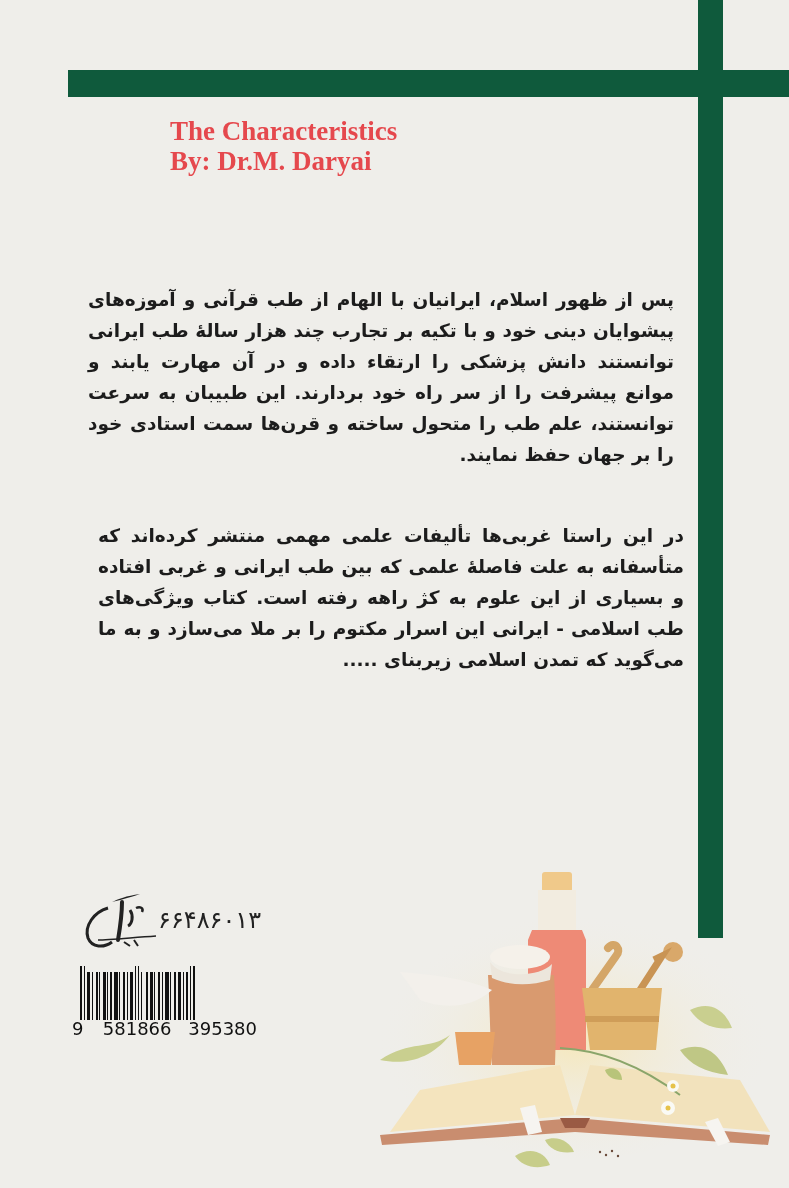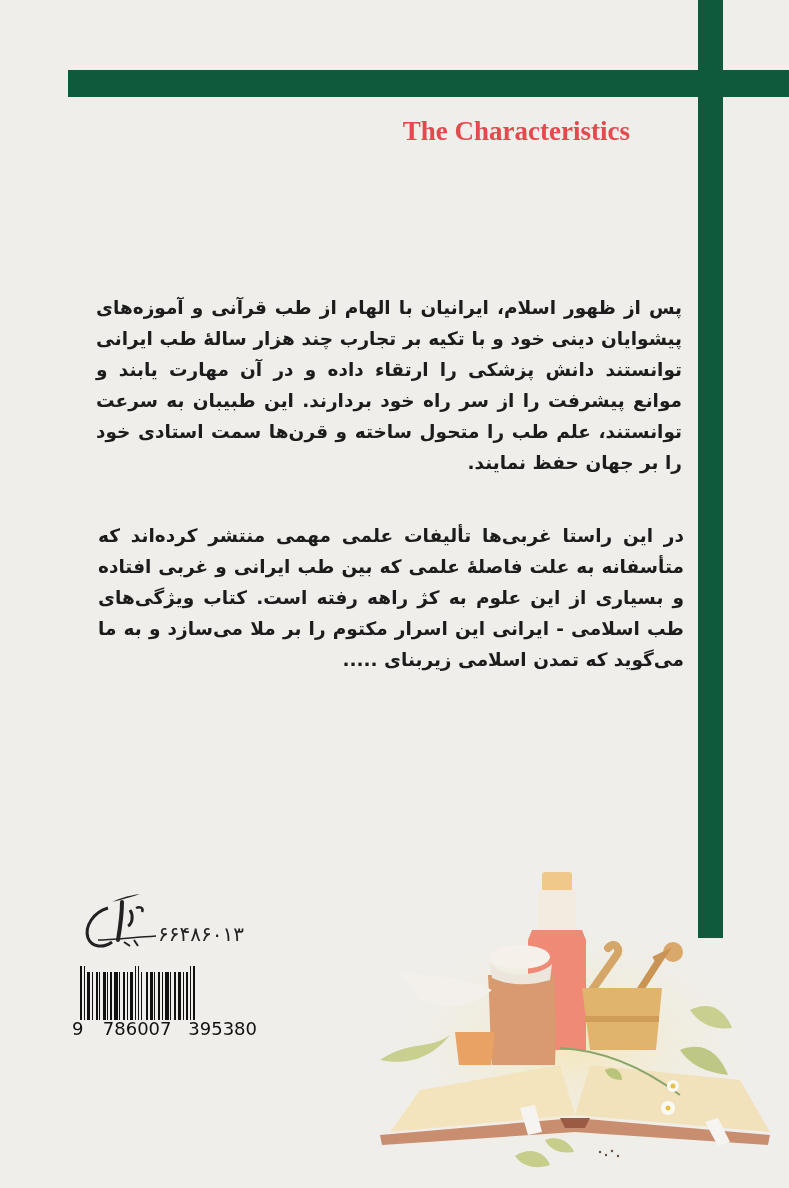--- a/index.html
+++ b/index.html
@@ -11,40 +11,40 @@
     .green-h {
       position: absolute; left: 68px; top: 70px; width: 721px; height: 27px;
       background: #0f5a3c;
     }
     .green-v {
       position: absolute; left: 698px; top: 0; width: 25px; height: 938px;
       background: #0f5a3c;
     }
     .title-block {
       position: absolute; left: 170px; top: 116px; width: 460px;
-      text-align: right; color: #e5484d;
+      text-align: left; color: #e5484d;
       font-family: "Liberation Serif", serif; font-weight: bold;
       font-size: 27px; line-height: 30px;
     }
     .title-block div { white-space: nowrap; }
     .body-text {
       position: absolute; left: 80px; width: 586px;
       direction: rtl; text-align: justify; text-align-last: right;
       color: #1c1c1c; font-family: "DejaVu Sans", sans-serif; font-weight: bold;
       font-size: 18.5px; line-height: 31px;
     }
     .para1 { top: 276px; }
     .para2 { top: 502px; }
     .publisher {
       position: absolute; left: 78px; top: 890px; width: 220px; height: 70px;
     }
     .logo { position: absolute; left: 0; top: 0; width: 80px; height: 62px; }
     .phone {
-      position: absolute; left: 80px; top: 32px;
-      font-family: "DejaVu Sans", sans-serif; font-size: 20px; color: #222;
+      position: absolute; left: 80px; top: 16px;
+      font-family: "DejaVu Sans", sans-serif; font-size: 24px; color: #222;
       letter-spacing: 1px; white-space: nowrap; direction: ltr;
     }
     .barcode {
       position: absolute; left: 80px; top: 972px; width: 170px; height: 48px;
       display: flex; align-items: flex-end;
     }
     .barcode span { display: inline-block; background: #111; height: 48px; }
     .barcode span.g { height: 54px; }
     .isbn-digits {
       position: absolute; left: 72px; top: 1018px; width: 185px;
@@ -55,23 +55,24 @@
     .illustration { position: absolute; left: 360px; top: 860px; width: 429px; height: 328px; }
   </style>
 </head>
 <body>
 
 <div class="green-h"></div>
 <div class="green-v"></div>
 
 <div class="title-block">
   <div>The Characteristics</div>
+  <div>By: Dr.M. Daryai</div>
 </div>
 
-<p class="body-text para1" style="margin:16px">پس از ظهور اسلام، ایرانیان با الهام از طب قرآنی و آموزه‌های پیشوایان دینی خود و با تکیه بر تجارب چند هزار سالهٔ طب ایرانی توانستند دانش پزشکی را ارتقاء داده و در آن مهارت یابند و موانع پیشرفت را از سر راه خود بردارند. این طبیبان به سرعت توانستند، علم طب را متحول ساخته و قرن‌ها سمت استادی خود را بر جهان حفظ نمایند.</p>
+<p class="body-text para1" style="margin:8px">پس از ظهور اسلام، ایرانیان با الهام از طب قرآنی و آموزه‌های پیشوایان دینی خود و با تکیه بر تجارب چند هزار سالهٔ طب ایرانی توانستند دانش پزشکی را ارتقاء داده و در آن مهارت یابند و موانع پیشرفت را از سر راه خود بردارند. این طبیبان به سرعت توانستند، علم طب را متحول ساخته و قرن‌ها سمت استادی خود را بر جهان حفظ نمایند.</p>
 <p class="body-text para2" style="margin:18px">در این راستا غربی‌ها تألیفات علمی مهمی منتشر کرده‌اند که متأسفانه به علت فاصلهٔ علمی که بین طب ایرانی و غربی افتاده و بسیاری از این علوم به کژ راهه رفته است. کتاب ویژگی‌های طب اسلامی - ایرانی این اسرار مکتوم را بر ملا می‌سازد و به ما می‌گوید که تمدن اسلامی زیربنای .....</p>
 
 <div class="publisher">
   <svg class="logo" viewBox="0 0 80 62">
     <path d="M62 4 C50 8 42 10 34 12 C40 9 48 6 62 4 Z" fill="#222"></path>
     <path d="M44 12 C44 24 42 38 40 50" stroke="#222" stroke-width="4" fill="none" stroke-linecap="round"></path>
     <path d="M30 18 C16 22 6 36 10 48 C14 58 26 58 34 52" stroke="#222" stroke-width="3" fill="none"></path>
     <path d="M52 20 C56 26 54 34 50 36" stroke="#222" stroke-width="3" fill="none"></path>
     <path d="M58 18 C62 16 66 18 64 22" stroke="#222" stroke-width="2.5" fill="none"></path>
     <path d="M20 50 C30 50 50 48 78 46" stroke="#222" stroke-width="1.5" fill="none"></path>
@@ -107,21 +108,21 @@
     <span style="width:1px;margin-right:3px"></span>
   <span style="width:2px;margin-right:2px"></span>
     <span style="width:3px;margin-right:2px"></span>
   <span style="width:1px;margin-right:2px"></span>
     <span style="width:2px;margin-right:2px"></span>
   <span class="g" style="width:1px;margin-right:2px"></span>
     <span class="g" style="width:2px"></span>
 </div>
 <div class="isbn-digits">
   <span>9</span>
-  <span>786007</span>
+  <span>581866</span>
   <span>395380</span>
 </div>
 
 <svg class="illustration" viewBox="0 0 429 328">
   <defs>
     <radialGradient id="glow" cx="50%" cy="55%" r="50%">
       <stop offset="0%" stop-color="#f6e7b8" stop-opacity="0.9"></stop>
       <stop offset="100%" stop-color="#efeeea" stop-opacity="0"></stop>
     </radialGradient>
   </defs>

